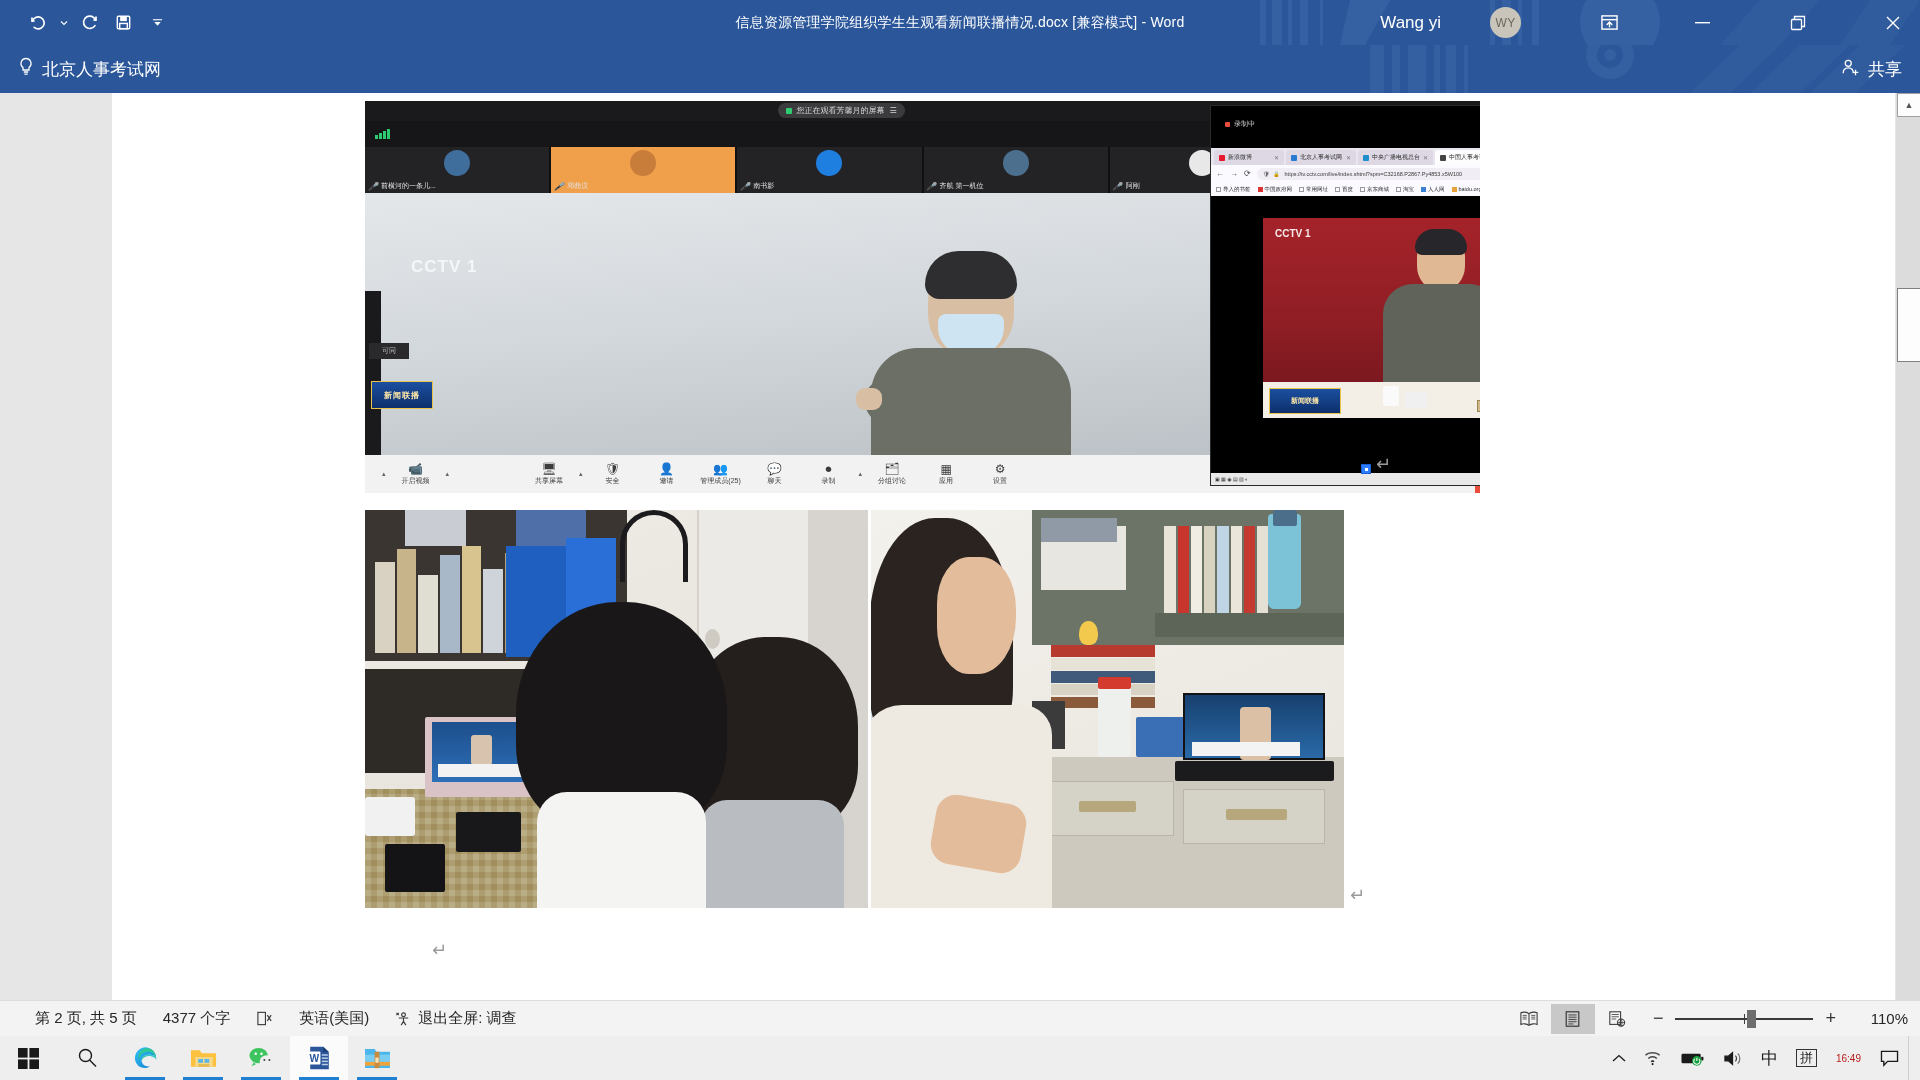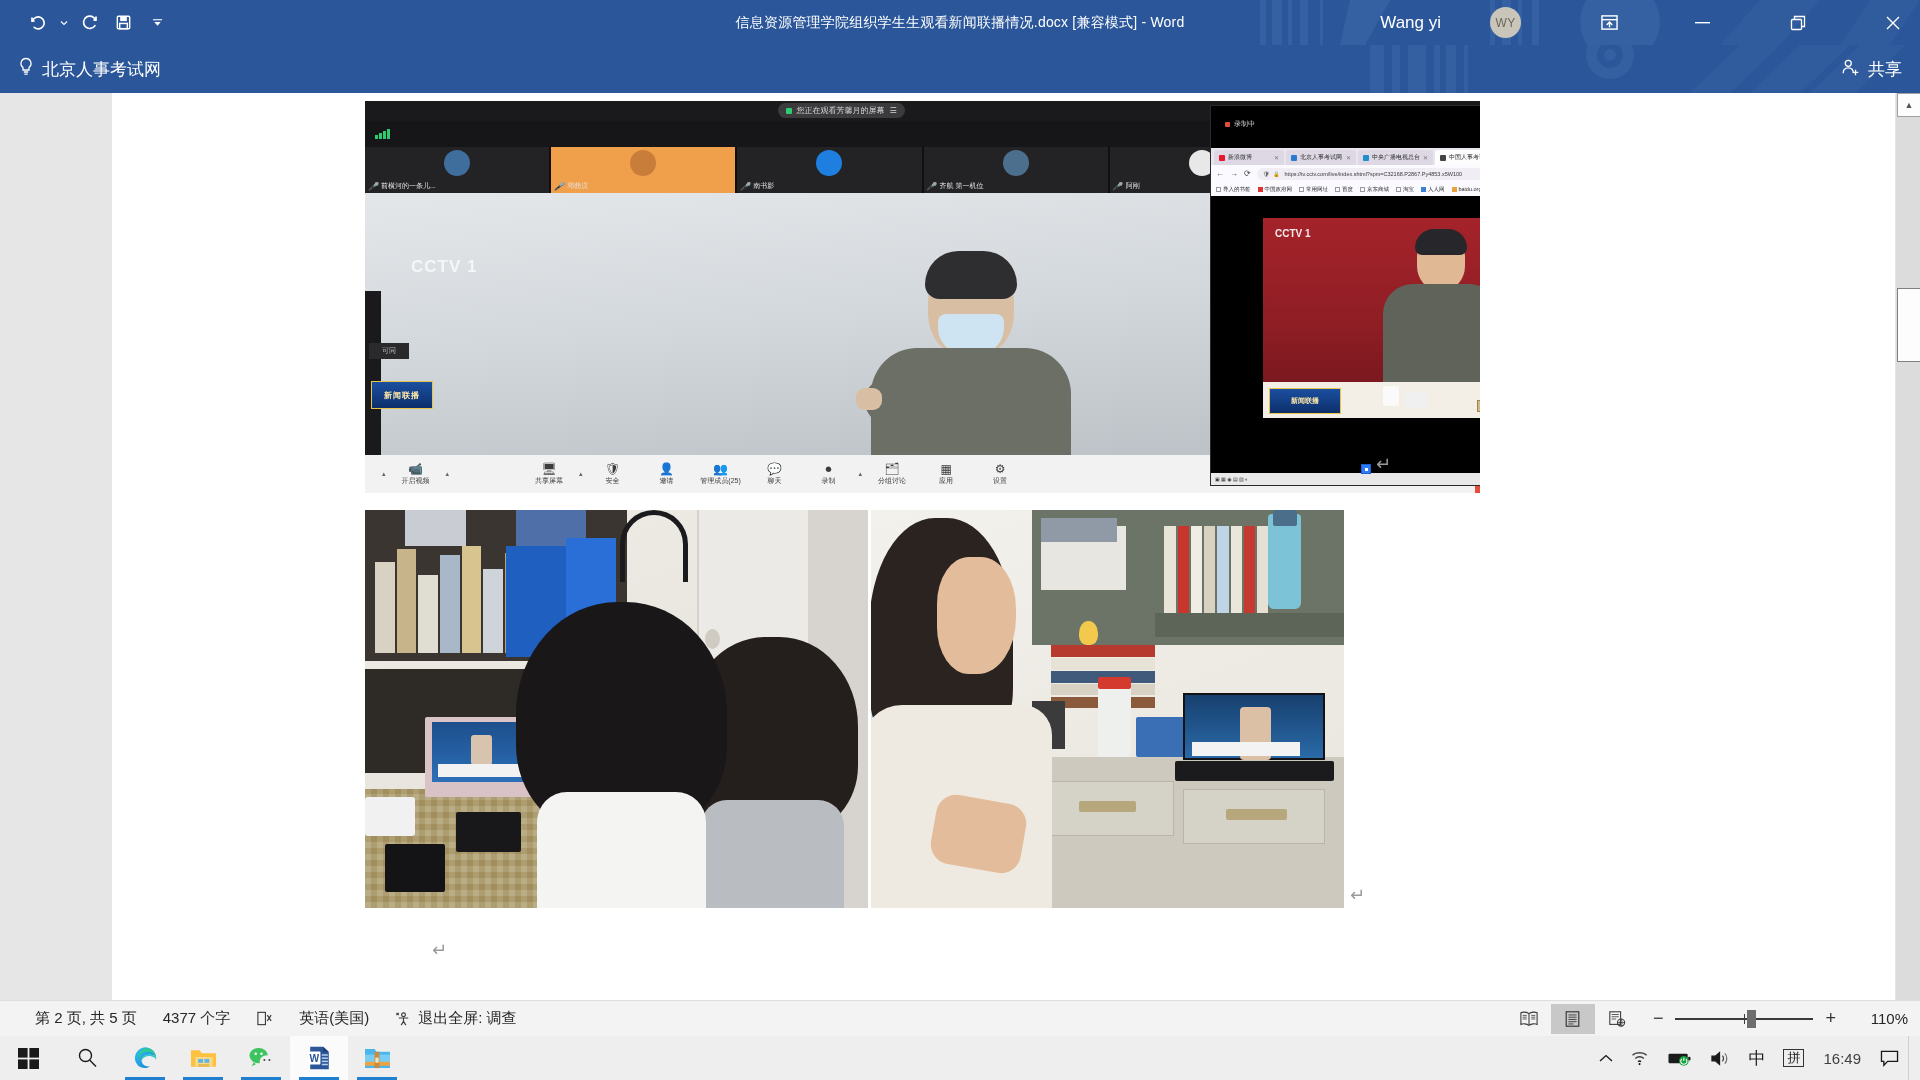--- a/index.html
+++ b/index.html
@@ -405,21 +405,21 @@
   .tb-btn.active { background: #fbfbfb; }
   .tb-underline { position: absolute; bottom: 0; left: 9px; right: 9px; height: 3px; background: #1f7fd0; }
   .tb-right {
     position: absolute; right: 0; height: 44px; display: flex; align-items: center;
     gap: 0; padding-right: 4px;
   }
   .tray-item {
     height: 44px; display: flex; align-items: center; justify-content: center;
     padding: 0 9px; color: #1a1a1a; font-size: 15px;
   }
-  .tray-clock { font-size: 15px; color: #404040; padding: 0 10px; }
+  .tray-clock { font-size: 10px; color: #b91c1c; padding: 0 10px; }
   .tb-showdesk { width: 8px; height: 44px; border-left: 1px solid #cfcfcf; }
 
   .ime-box {
     border: 1px solid #333; padding: 0px 3px; font-size: 13px; line-height: 16px;
   }
 </style>
 </head>
 <body>
 
 <div class="titlebar">

